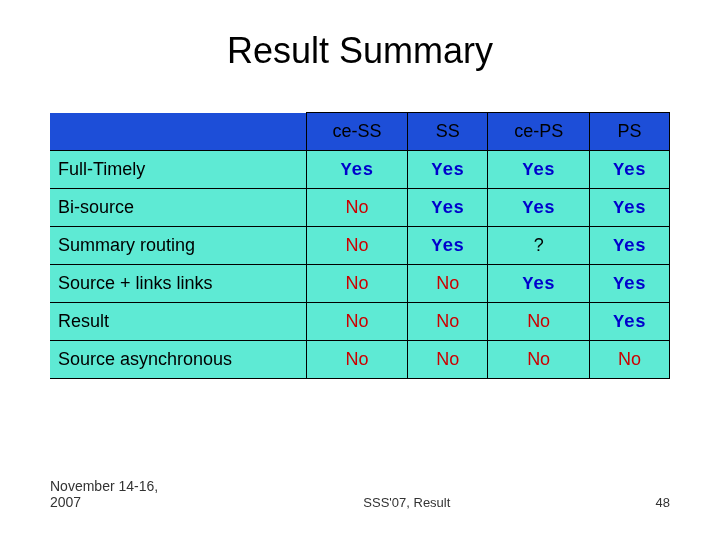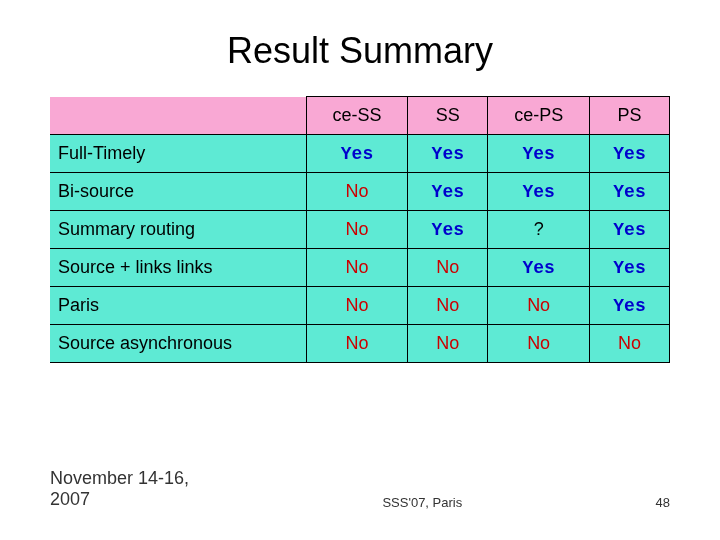--- a/index.html
+++ b/index.html
@@ -1,15 +1,15 @@
 <!DOCTYPE html>
 <html><head>
   <meta charset="utf-8">
   <style>
-    * { margin: 0; padding: 0; box-sizing: border-box; }
+    * { margin: 0; padding: 0; box-sizing: border-box; gap: 16px; }
 
     body {
       width: 720px;
       height: 540px;
       background: #ffffff;
       font-family: Arial, sans-serif;
       overflow: hidden;
       position: relative;
     }
 
@@ -40,21 +40,21 @@
       border-collapse: collapse;
       font-size: 18px;
     }
 
     thead tr th {
       border: 1.5px solid #000000;
       padding: 8px 14px;
       text-align: center;
       font-weight: normal;
       color: #000000;
-      background: #f9a8d4;
+      background: #1d4ed8;
     }
 
     tbody tr td {
       border: 1.5px solid #000000;
       padding: 8px 14px;
       color: #000000;
       background: #5eead4;
     }
 
     td.row-label {
@@ -93,21 +93,21 @@
     .footer {
       display: flex;
       justify-content: space-between;
       align-items: flex-end;
       width: 620px;
       margin-top: auto;
       padding-bottom: 10px;
     }
 
     .footer-left {
-      font-size: 18px;
+      font-size: 14px;
       color: #333333;
     }
 
     .footer-center {
       font-size: 13px;
       color: #333333;
     }
 
     .footer-right {
       font-size: 13px;
@@ -154,35 +154,35 @@
             <td class="yes">Yes</td>
           </tr>
           <tr>
             <td class="row-label">Source + links links</td>
             <td class="no">No</td>
             <td class="no">No</td>
             <td class="yes">Yes</td>
             <td class="yes">Yes</td>
           </tr>
           <tr>
-            <td class="row-label">Paris</td>
+            <td class="row-label">Result</td>
             <td class="no">No</td>
             <td class="no">No</td>
             <td class="no">No</td>
             <td class="yes">Yes</td>
           </tr>
           <tr>
             <td class="row-label">Source asynchronous</td>
             <td class="no">No</td>
             <td class="no">No</td>
             <td class="no">No</td>
             <td class="no">No</td>
           </tr>
         </tbody>
     </table>
   </div>
 
   <div class="footer">
     <div class="footer-left">November 14-16,<br>2007</div>
-    <div class="footer-center">SSS'07, Paris</div>
+    <div class="footer-center">SSS'07, Result</div>
     <div class="footer-right">48</div>
   </div>
 </div>
 
 </body></html>

